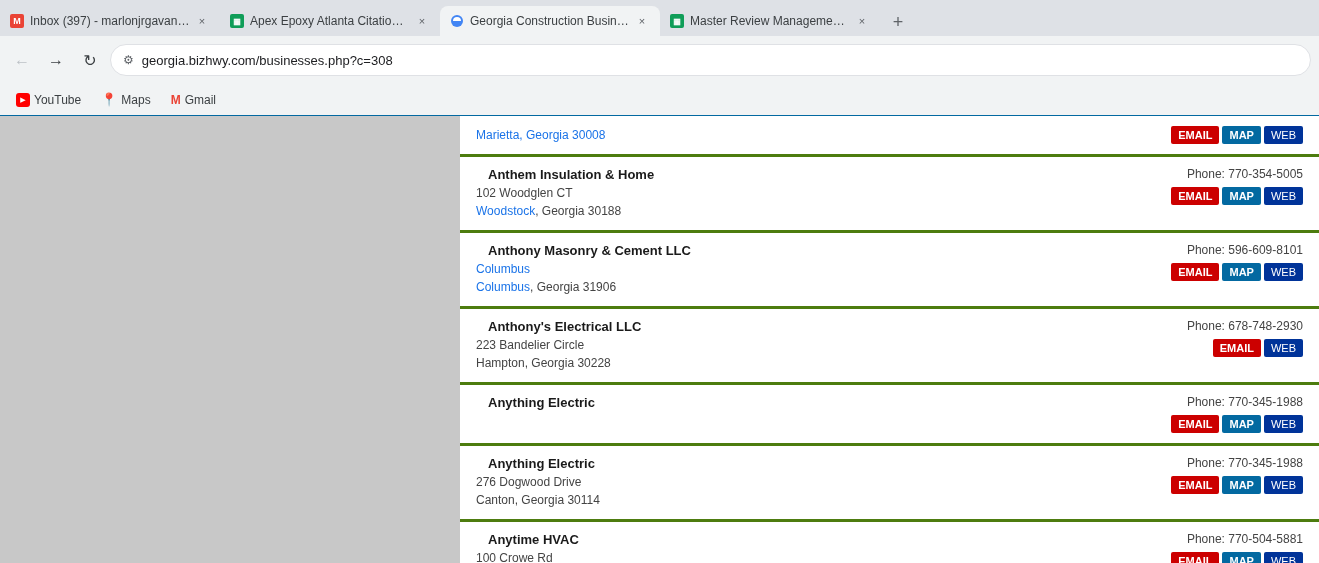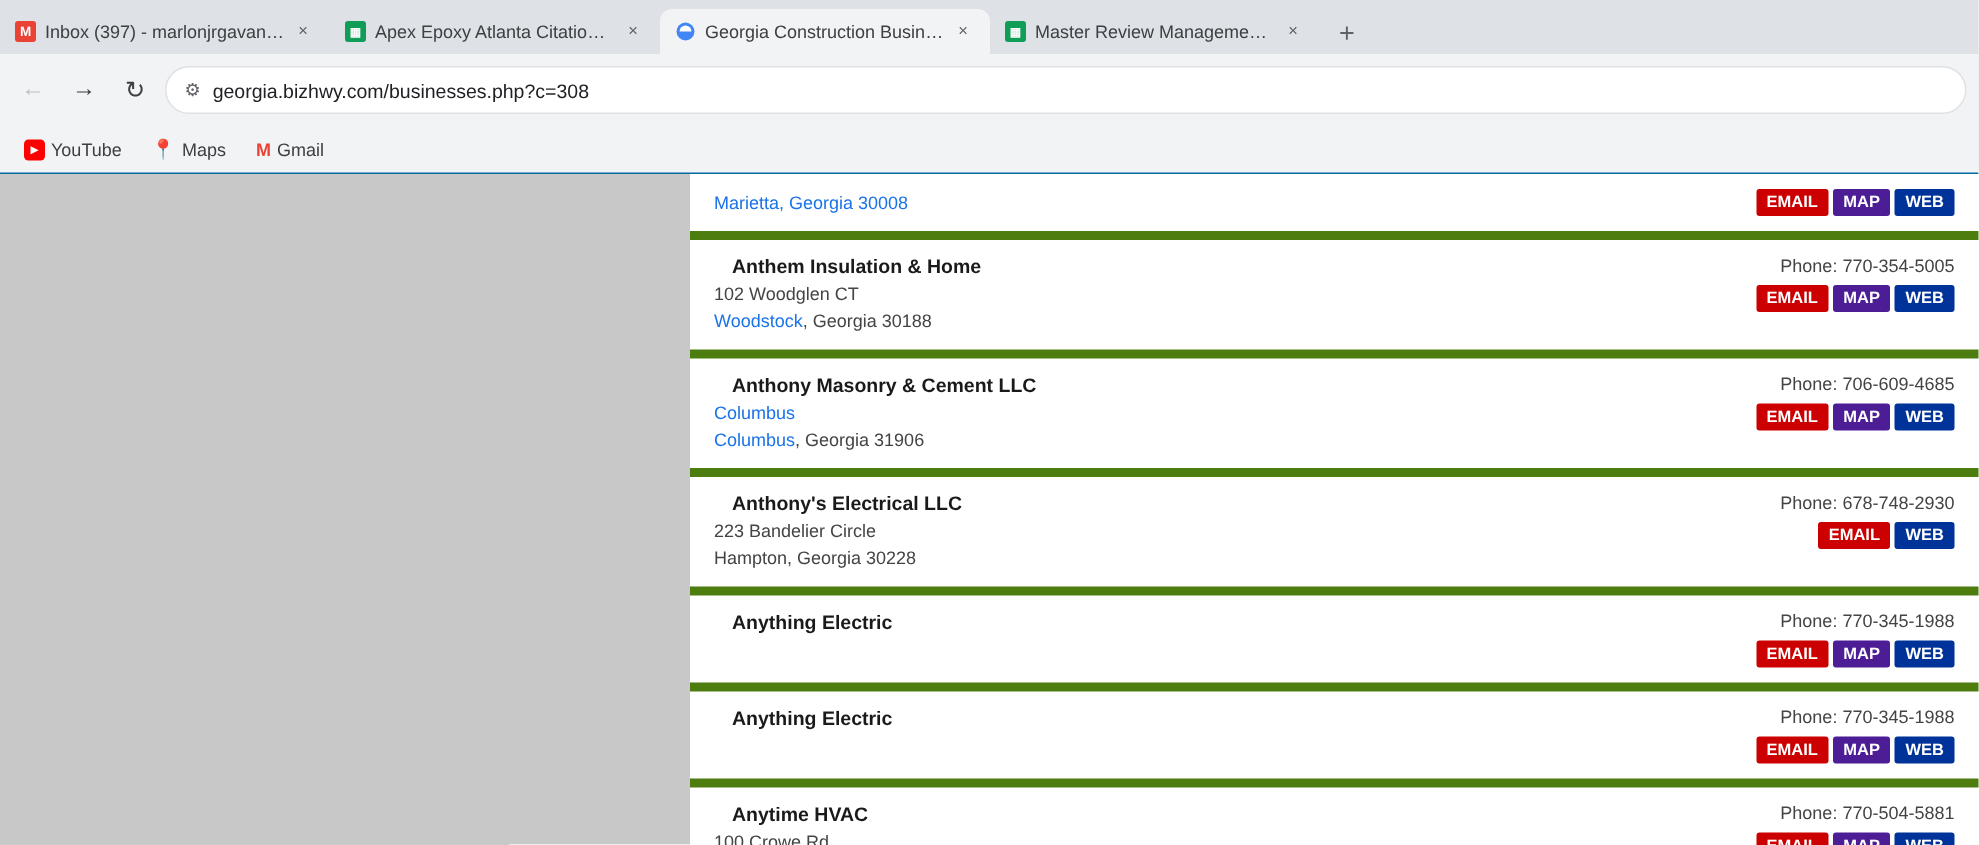--- a/index.html
+++ b/index.html
@@ -27,31 +27,31 @@
     .bm-icon-yt { width: 14px; height: 14px; background: red; border-radius: 3px; display: flex; align-items: center; justify-content: center; }
     .bm-icon-yt::after { content: '▶'; color: white; font-size: 7px; }
 
     
     .page-content { display: flex; height: calc(563px - 116px); overflow: hidden; }
     .left-panel { width: 460px; background: #c8c8c8; flex-shrink: 0; }
     .right-panel { flex: 1; background: white; overflow-y: auto; }
 
     
     .business-list { width: 100%; }
-    .business-row { display: flex; padding: 10px 16px; border-bottom: 6px solid #4d7c0f; align-items: flex-start; }
+    .business-row { display: flex; padding: 10px 16px; border-bottom: 3px solid #4d7c0f; align-items: flex-start; }
     .biz-info { flex: 1; }
     .biz-name { font-weight: bold; font-size: 13px; color: #1a1a1a; margin-bottom: 2px; margin-left: 12px; }
     .biz-address { font-size: 12px; color: #444; line-height: 1.5; }
     .biz-address a, .biz-address .city-link { color: #1a73e8; text-decoration: none; }
     .biz-actions { display: flex; flex-direction: column; align-items: flex-end; gap: 6px; min-width: 200px; }
     .biz-phone { font-size: 12px; color: #444; white-space: nowrap; }
     .biz-buttons { display: flex; gap: 3px; }
     .btn-email { background: #cc0000; color: white; font-size: 11px; font-weight: bold; padding: 3px 7px; border-radius: 2px; cursor: pointer; text-decoration: none; }
-    .btn-map { background: #4c1d95; color: white; font-size: 11px; font-weight: bold; padding: 3px 7px; border-radius: 2px; cursor: pointer; text-decoration: none; }
-    .btn-web { background: #003399; color: white; font-size: 11px; font-weight: bold; padding: 3px 7px; border-radius: 2px; cursor: pointer; text-decoration: none; }
+    .btn-map { background: #0369a1; color: white; font-size: 11px; font-weight: bold; padding: 3px 7px; border-radius: 2px; cursor: pointer; text-decoration: none; }
+    .btn-web { background: #003399; color: white; font-size: 11px; font-weight: normal; padding: 3px 7px; border-radius: 2px; cursor: pointer; text-decoration: none; }
 
     
     .right-panel::-webkit-scrollbar { width: 6px; }
     .right-panel::-webkit-scrollbar-track { background: #f1f1f1; }
     .right-panel::-webkit-scrollbar-thumb { background: #bbb; border-radius: 3px; }
   </style>
 </head>
 <body>
 
 <div class="browser-chrome">
@@ -150,21 +150,21 @@
               <span class="btn-web">WEB</span>
             </div>
           </div>
         </div>
         <div class="business-row">
           <div class="biz-info">
             <div class="biz-name">Anthony Masonry &amp; Cement LLC</div>
             <div class="biz-address"><a href="#">Columbus</a><br><span><a href="#">Columbus</a>,  Georgia 31906</span></div>
           </div>
           <div class="biz-actions">
-            <div class="biz-phone">Phone: 706-609-4685</div>
+            <div class="biz-phone">Phone: 596-609-8101</div>
             <div class="biz-buttons">
               <span class="btn-email">EMAIL</span>
               <span class="btn-map">MAP</span>
               <span class="btn-web">WEB</span>
             </div>
           </div>
         </div>
         <div class="business-row">
           <div class="biz-info">
             <div class="biz-name">Anthony's Electrical LLC</div>
@@ -187,20 +187,21 @@
             <div class="biz-buttons">
               <span class="btn-email">EMAIL</span>
               <span class="btn-map">MAP</span>
               <span class="btn-web">WEB</span>
             </div>
           </div>
         </div>
         <div class="business-row">
           <div class="biz-info">
             <div class="biz-name">Anything Electric</div>
+            <div class="biz-address"><span>276 Dogwood Drive</span><br><span>Canton, Georgia 30114</span></div>
           </div>
           <div class="biz-actions">
             <div class="biz-phone">Phone: 770-345-1988</div>
             <div class="biz-buttons">
               <span class="btn-email">EMAIL</span>
               <span class="btn-map">MAP</span>
               <span class="btn-web">WEB</span>
             </div>
           </div>
         </div>

